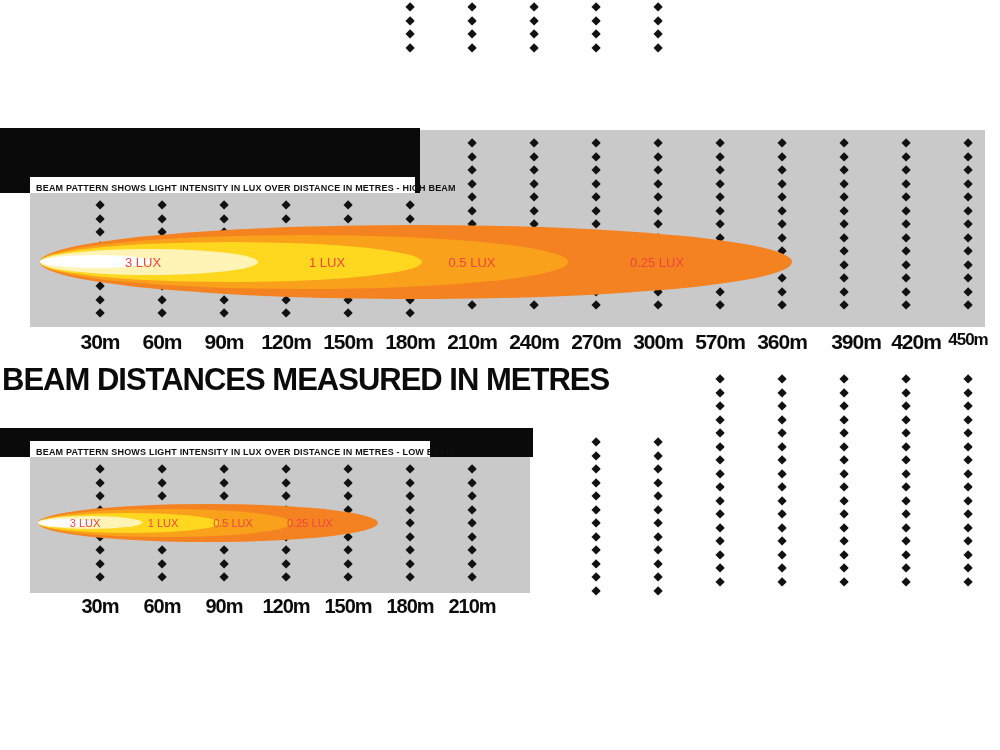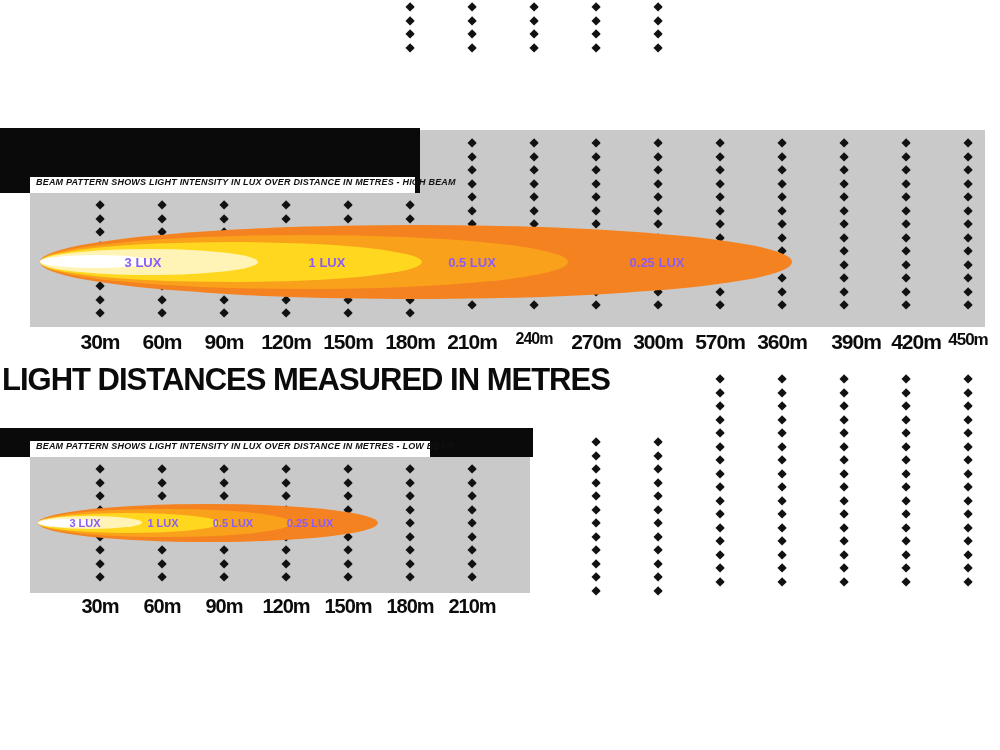--- a/index.html
+++ b/index.html
@@ -1,25 +1,25 @@
 <!DOCTYPE html>
 <html><head>
 <meta charset="utf-8">
 <style>
   html,body{margin:0;padding:0;background:#fff;}
   .stage{position:relative;width:1000px;height:750px;background:#ffffff;overflow:hidden;
          font-family:"Liberation Sans",sans-serif;}
   .abs{position:absolute;}
   .gray{z-index:0;}
   .band{z-index:4;}
-  .strip{z-index:5;background:#ffffff;display:flex;align-items:flex-start;font-style:italic;}
+  .strip{z-index:5;background:#ffffff;display:flex;align-items:flex-end;}
   .strip span{font-size:9px;font-weight:bold;letter-spacing:.2px;color:#101010;
               padding-left:6px;white-space:nowrap;}
   .beam{border-radius:50%;z-index:2;}
-  .lux{position:absolute;transform:translate(-50%,-50%);font-weight:700;color:#8b5cf6;
+  .lux{position:absolute;transform:translate(-50%,-50%);font-weight:400;color:#ef4444;
        white-space:nowrap;z-index:3;text-align:center;}
   .lux.big{font-size:13px;}
   .lux.small{font-size:11px;}
   .tick{position:absolute;transform:translateX(-50%);font-weight:900;color:#0c0c0c;
         letter-spacing:-1px;z-index:1;white-space:nowrap;}
   .heading{position:absolute;font-weight:900;color:#0b0b0b;letter-spacing:-1px;
            line-height:1;white-space:nowrap;z-index:1;font-size:31px;}
   .dcol{position:absolute;width:12px;font-size:12px;line-height:13.5px;text-align:center;
         color:#111111;white-space:pre-line;overflow:hidden;z-index:1;
         font-family:"DejaVu Sans",sans-serif;}
@@ -40,21 +40,21 @@
   <span class="lux big" style="left:143px;top:262px">3 LUX</span>
   <span class="lux big" style="left:327px;top:262px">1 LUX</span>
   <span class="lux big" style="left:472px;top:262px">0.5 LUX</span>
   <span class="lux big" style="left:657px;top:262px">0.25 LUX</span>
 
   <div class="abs band" style="left: 0px; top: 128px; width: 420px; height: 65px; background: rgb(10, 10, 10);"></div>
   <div class="abs strip" style="left:30px;top:177px;width:385px;height:16px">
     <span>BEAM PATTERN SHOWS LIGHT INTENSITY IN LUX OVER DISTANCE IN METRES - HIGH BEAM</span>
   </div>
 
-  <div class="heading" style="left:2px;top:364px">LIGHT DISTANCES MEASURED IN METRES</div>
+  <div class="heading" style="left:2px;top:364px">BEAM DISTANCES MEASURED IN METRES</div>
 
   <div class="abs gray" style="left: 30px; top: 457px; width: 500px; height: 136px; background: rgb(201, 201, 201);"></div>
 
   <div class="abs beam" style="left: 38px; top: 504px; width: 340px; height: 38px; background: rgb(245, 130, 32);"></div>
   <div class="abs beam" style="left: 38px; top: 509px; width: 254px; height: 28px; background: rgb(249, 161, 27);"></div>
   <div class="abs beam" style="left: 38px; top: 513px; width: 182px; height: 20px; background: rgb(255, 215, 30);"></div>
   <div class="abs beam" style="left: 38px; top: 516px; width: 104px; height: 13px; background: rgb(255, 244, 181);"></div>
   <div class="abs beam" style="left: 38px; top: 519px; width: 58px; height: 8px; background: rgb(255, 255, 255);"></div>
 
   <span class="lux small" style="left:85px;top:523px">3 LUX</span>
@@ -425,21 +425,21 @@
 ◆
 ◆
 ◆</div>
     <span class="tick" style="left: 100px; top: 330px; font-size: 21px;">30m</span>
     <span class="tick" style="left: 162px; top: 330px; font-size: 21px;">60m</span>
     <span class="tick" style="left: 224px; top: 330px; font-size: 21px;">90m</span>
     <span class="tick" style="left: 286px; top: 330px; font-size: 21px;">120m</span>
     <span class="tick" style="left: 348px; top: 330px; font-size: 21px;">150m</span>
     <span class="tick" style="left: 410px; top: 330px; font-size: 21px;">180m</span>
     <span class="tick" style="left: 472px; top: 330px; font-size: 21px;">210m</span>
-    <span class="tick" style="left: 534px; top: 330px; font-size: 16px;">240m</span>
+    <span class="tick" style="left: 534px; top: 330px; font-size: 21px;">240m</span>
     <span class="tick" style="left: 596px; top: 330px; font-size: 21px;">270m</span>
     <span class="tick" style="left: 658px; top: 330px; font-size: 21px;">300m</span>
     <span class="tick" style="left: 720px; top: 330px; font-size: 21px;">570m</span>
     <span class="tick" style="left: 782px; top: 330px; font-size: 21px;">360m</span>
     <span class="tick" style="left: 844px; top: 330px; font-size: 21px; margin-left: 12px;">390m</span>
     <span class="tick" style="left: 906px; top: 330px; font-size: 21px; margin-left: 10px;">420m</span>
     <span class="tick" style="left: 968px; top: 330px; font-size: 17px;">450m</span>
     <span class="tick" style="left: 100px; top: 595px; font-size: 20px;">30m</span>
     <span class="tick" style="left: 162px; top: 595px; font-size: 20px;">60m</span>
     <span class="tick" style="left: 224px; top: 595px; font-size: 20px;">90m</span>

